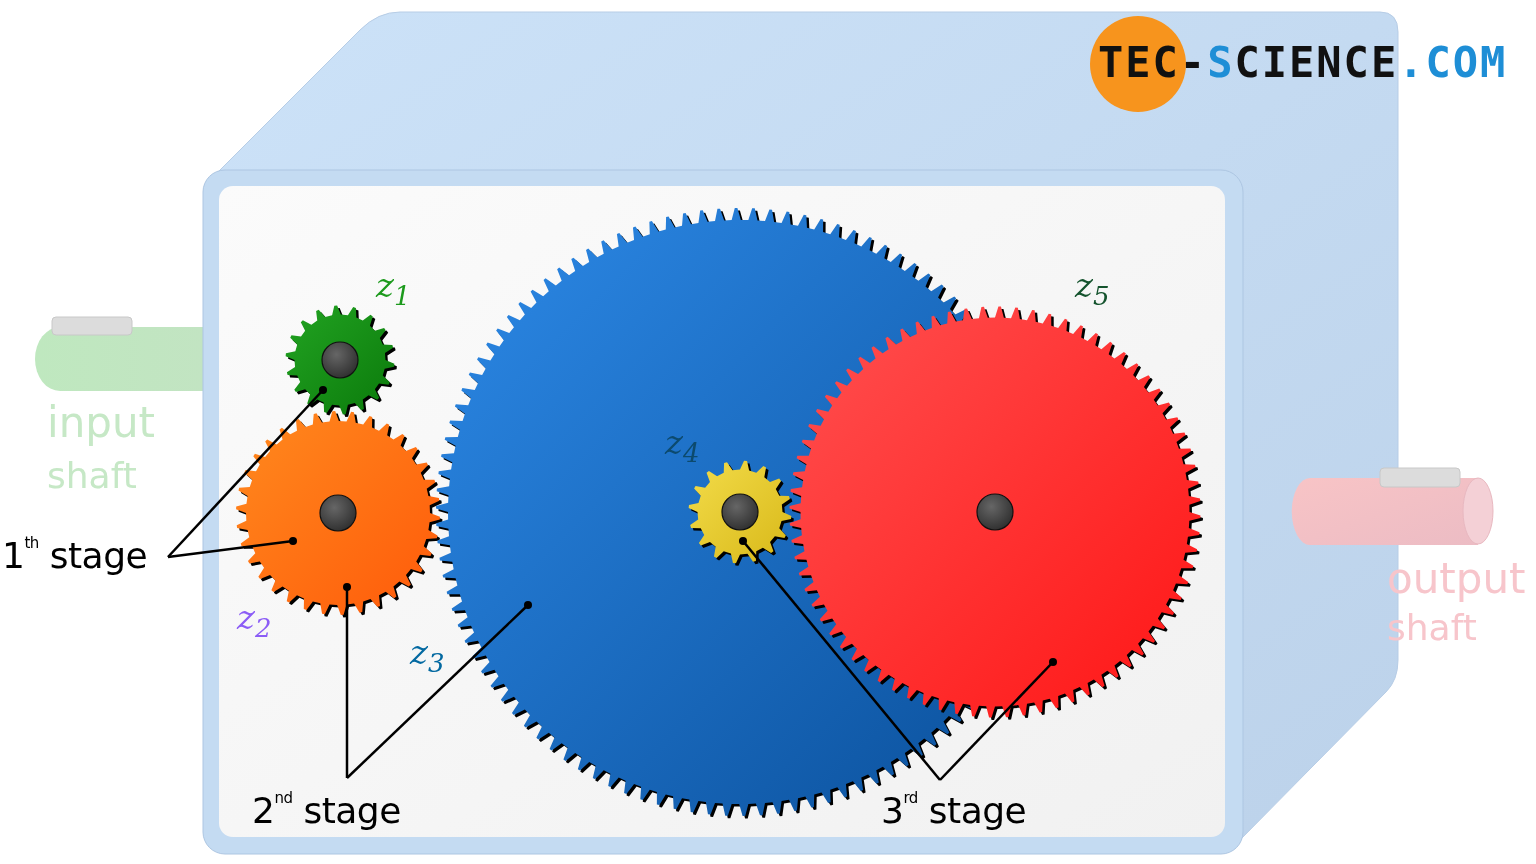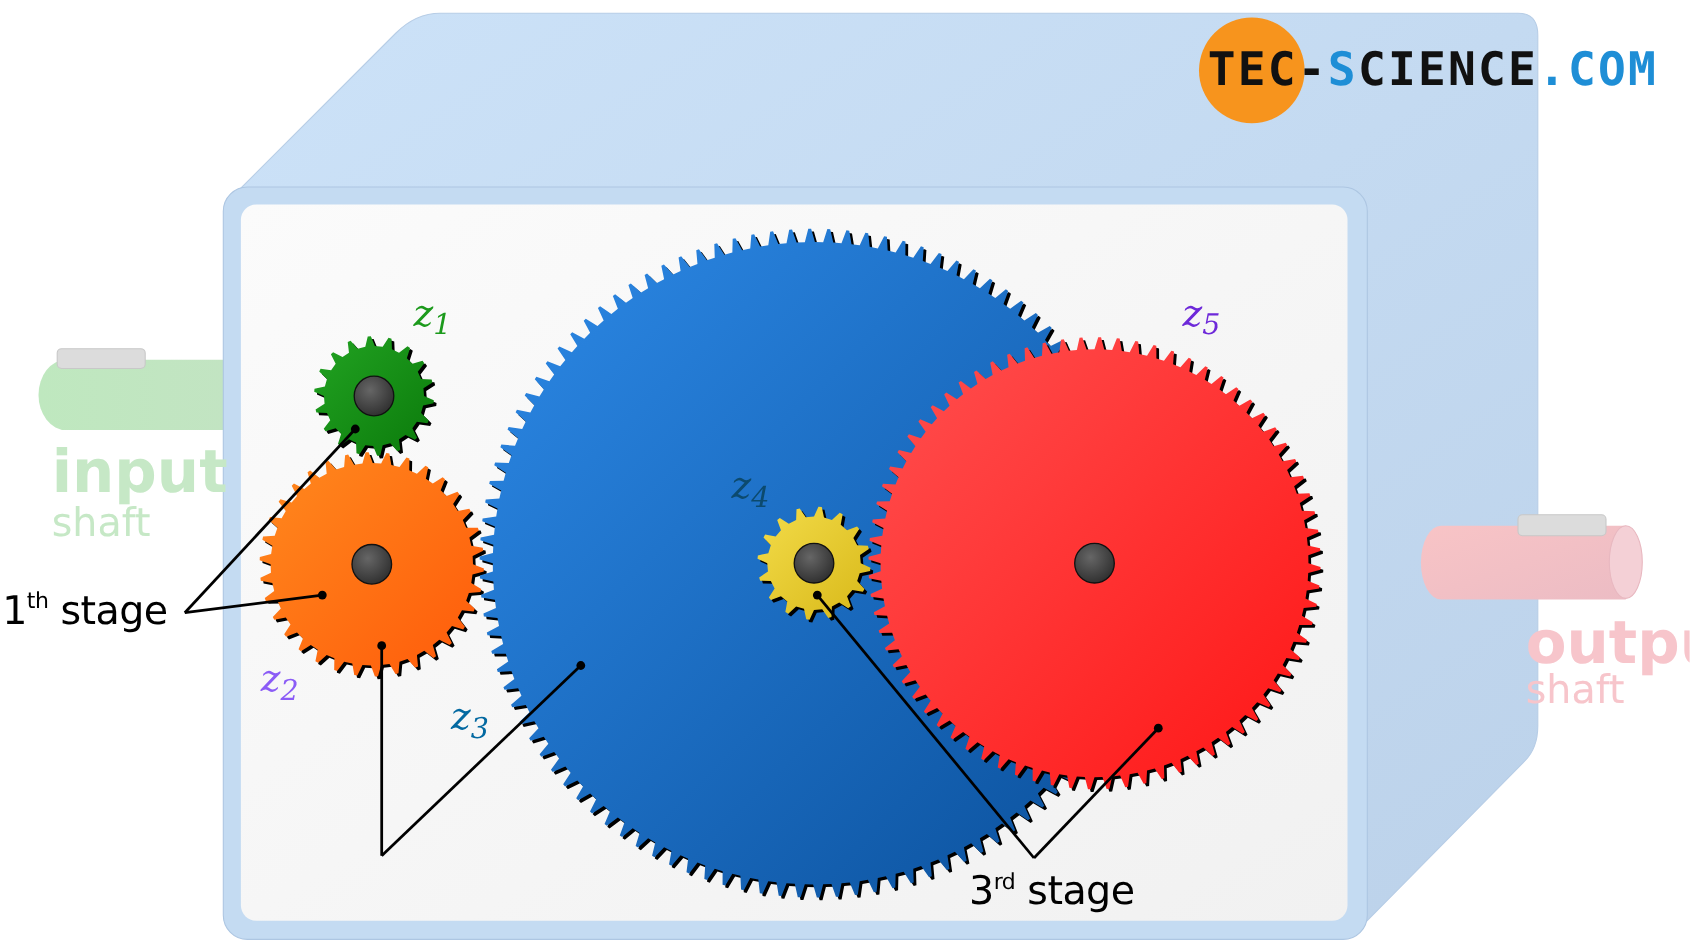--- a/index.html
+++ b/index.html
@@ -1,23 +1,23 @@
 <!DOCTYPE html>
 <html><head>
 <meta charset="utf-8">
 <style>
   html, body { margin:0; padding:0; background:#ffffff; }
   body { width:1536px; height:864px; position:relative; overflow:hidden; font-family:"DejaVu Sans", sans-serif; }
   #stage { position:absolute; left:0; top:0; width:1440px; height:864px; }
   .lbl { position:absolute; white-space:nowrap; line-height:1; }
   .stage-label { font-family:"DejaVu Sans", sans-serif; font-size:36px; color:#000; letter-spacing:-0.5px; }
-  .stage-label sup { font-size:20px; vertical-align:top; position:relative; top:-2px; }
+  .stage-label sup { font-size:15px; vertical-align:top; position:relative; top:-2px; }
   .z-label { font-family:"DejaVu Serif", serif; font-style:italic; font-size:34px; }
   .z-label sub { font-size:26px; vertical-align:baseline; position:relative; top:8px; }
-  .shaft-word-bold { font-family:"DejaVu Sans", sans-serif; font-weight:bold; font-size:54px; }
+  .shaft-word-bold { font-family:"DejaVu Sans", sans-serif; font-weight:normal; font-size:42px; }
   .shaft-word { font-family:"DejaVu Sans", sans-serif; font-size:36px; }
   .logo { position:absolute; left:1088px; top:16px; height:96px; width:440px; }
   .logo-circle { position:absolute; left:2px; top:0; width:96px; height:96px; border-radius:50%; background:#f7941d; }
   .logo-text { position:absolute; left:10px; top:26px; font-family:"DejaVu Sans Mono", monospace; font-weight:bold; font-size:42px; letter-spacing:2px; line-height:1; }
   .logo-text .dark { color:#111; }
   .logo-text .blue { color:#1e8ed6; }
 </style>
 </head>
 <body>
 
@@ -137,18 +137,19 @@
   <div class="lbl shaft-word-bold" style="left:47px; top:402px; color:#c6e8c6;">input</div>
   <div class="lbl shaft-word" style="left:47px; top:458px; color:#c6e8c6;">shaft</div>
   <div class="lbl shaft-word-bold" style="left:1387px; top:558px; color:#f7c5cb;">output</div>
   <div class="lbl shaft-word" style="left:1387px; top:610px; color:#f7c5cb;">shaft</div>
 
   
   <div class="lbl z-label" style="left:376px; top:268px; color:#1c9a1c;"><span>z</span><sub>1</sub></div>
   <div class="lbl z-label" style="left:237px; top:600px; color:#8b5cf6;"><span>z</span><sub>2</sub></div>
   <div class="lbl z-label" style="left:410px; top:635px; color:#0369a1;"><span>z</span><sub>3</sub></div>
   <div class="lbl z-label" style="left:665px; top:425px; color:#0c4a6e;"><span>z</span><sub>4</sub></div>
-  <div class="lbl z-label" style="left:1075px; top:268px; color:#6d28d9;"><span>z</span><sub>5</sub></div>
+  <div class="lbl z-label" style="left:1075px; top:268px; color:#14532d;"><span>z</span><sub>5</sub></div>
 
   
   <div class="lbl stage-label" style="left:2px; top:538px;"><span>1</span><sup>th</sup> <span>stage</span></div>
+  <div class="lbl stage-label" style="left:252px; top:793px;"><span>2</span><sup>nd</sup> <span>stage</span></div>
   <div class="lbl stage-label" style="left:881px; top:793px;text-align:right;"><span>3</span><sup>rd</sup> <span>stage</span></div>
 </div>
 
 </body></html>

